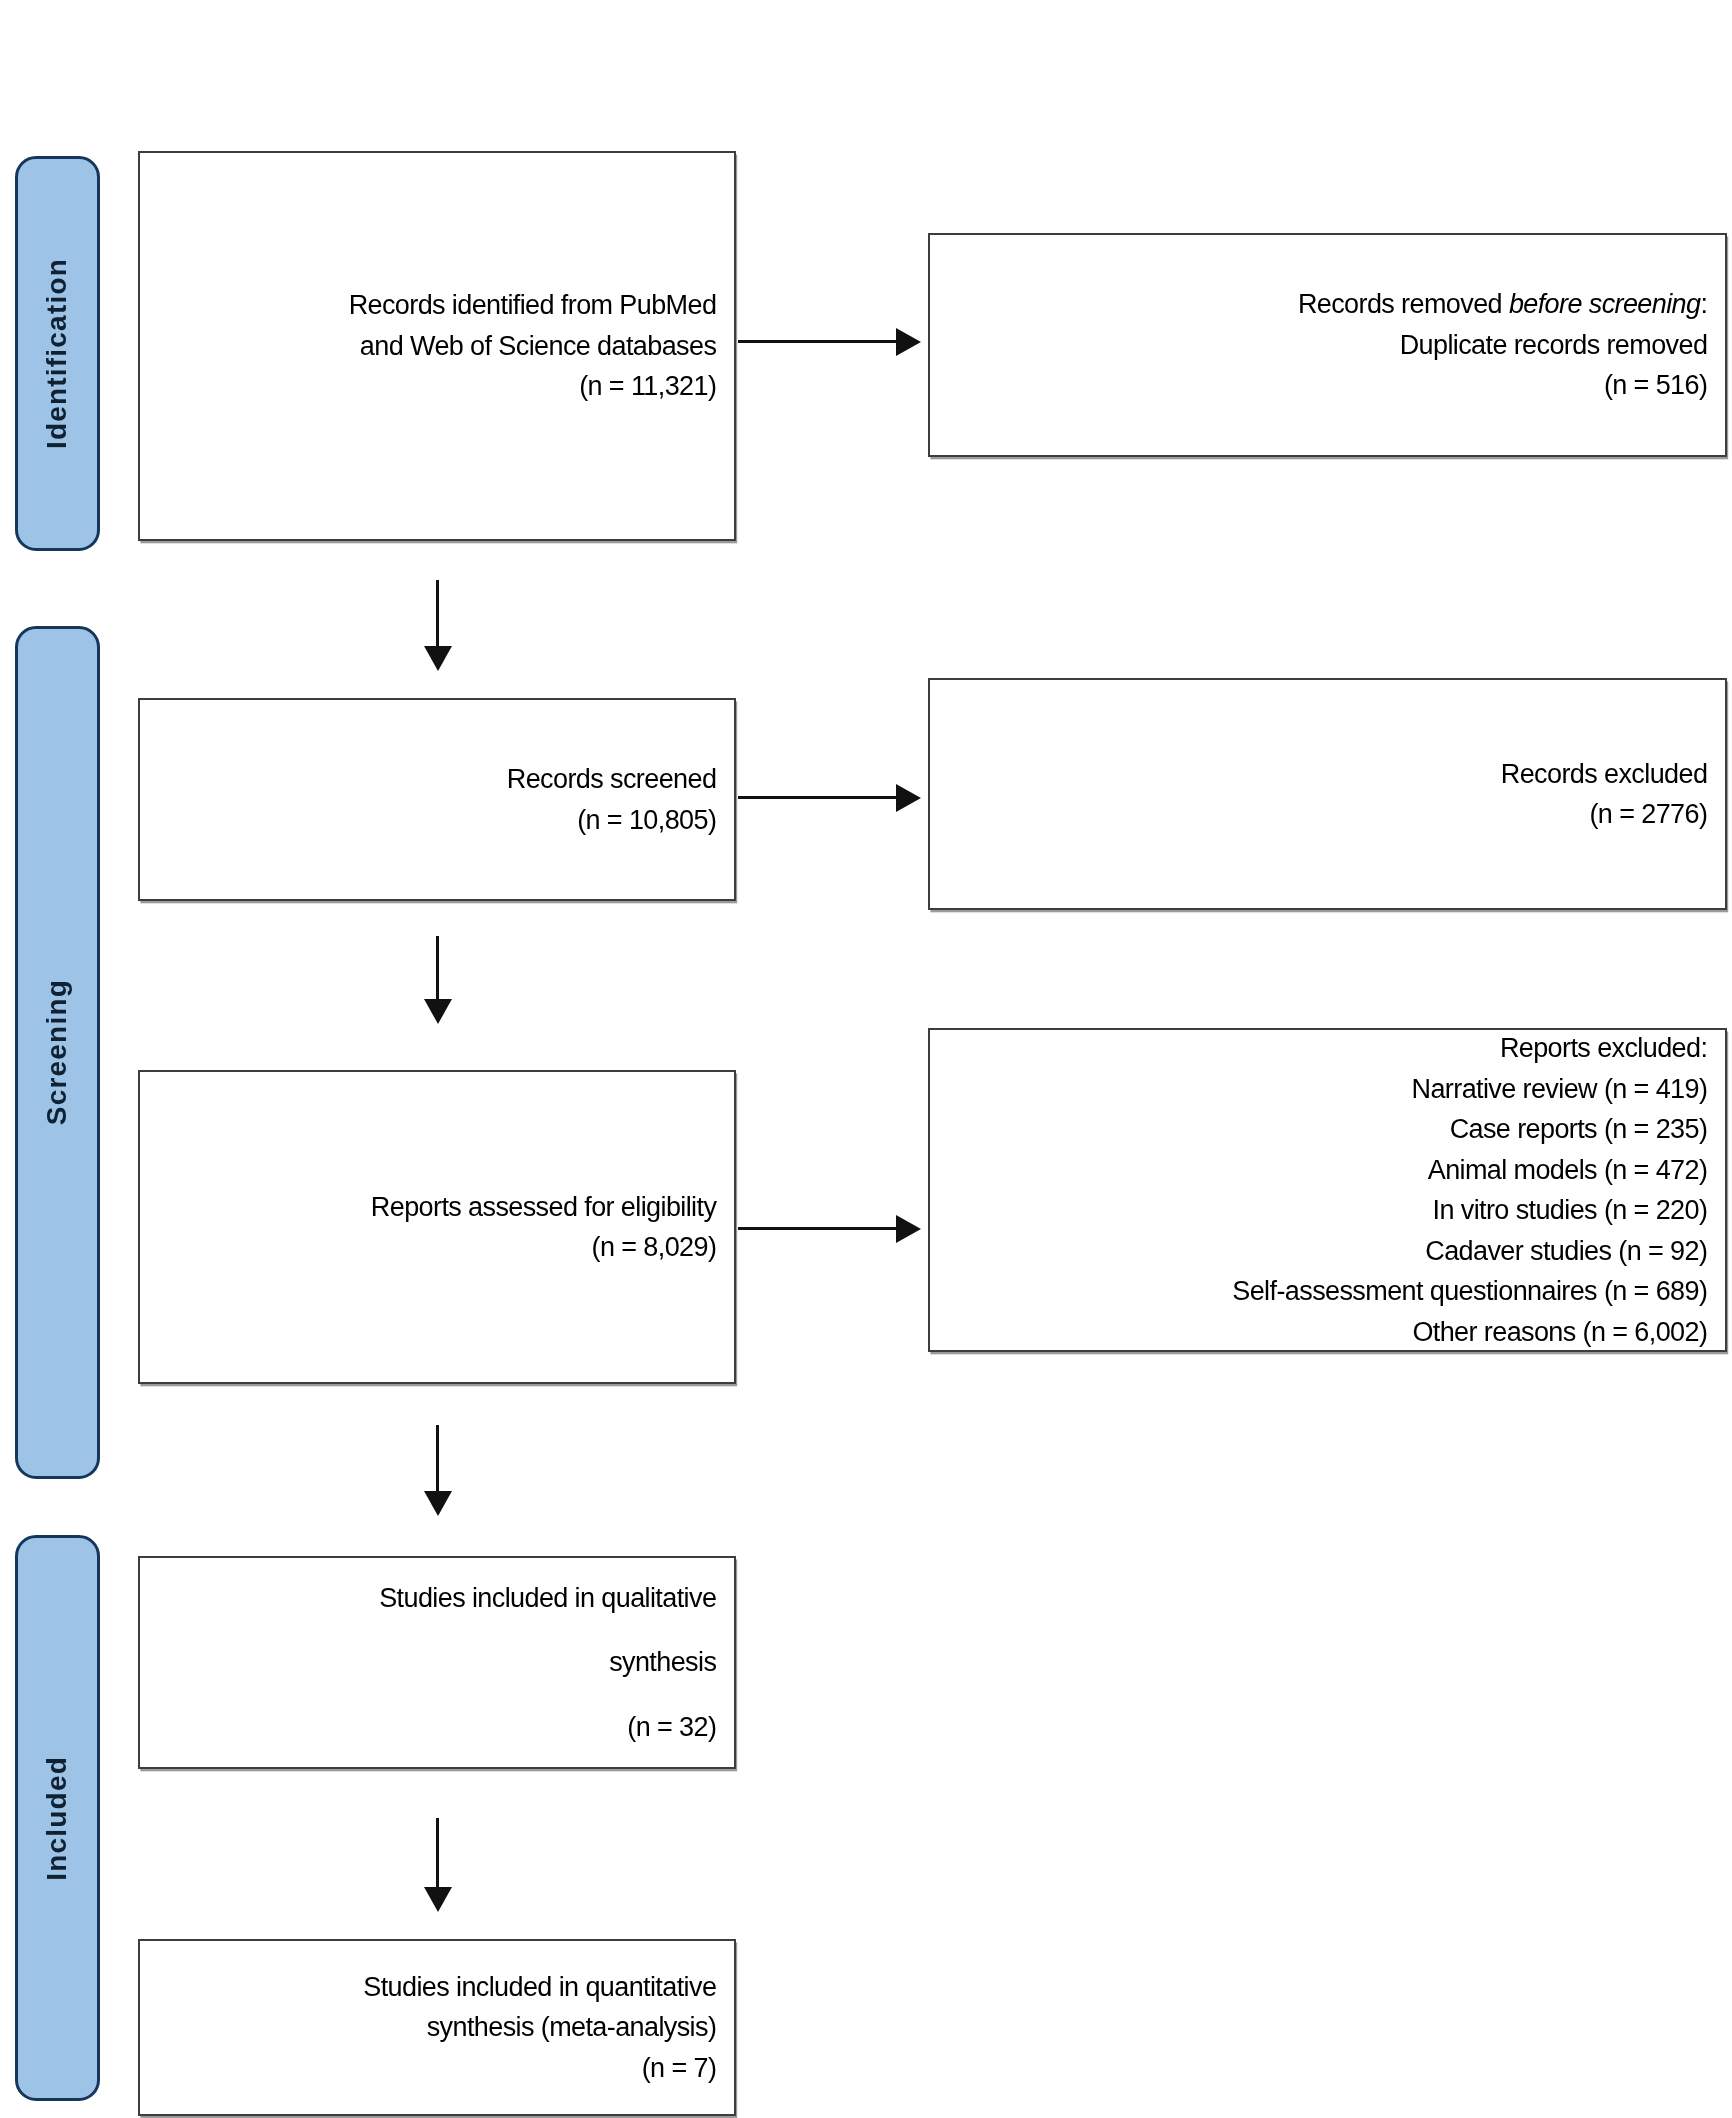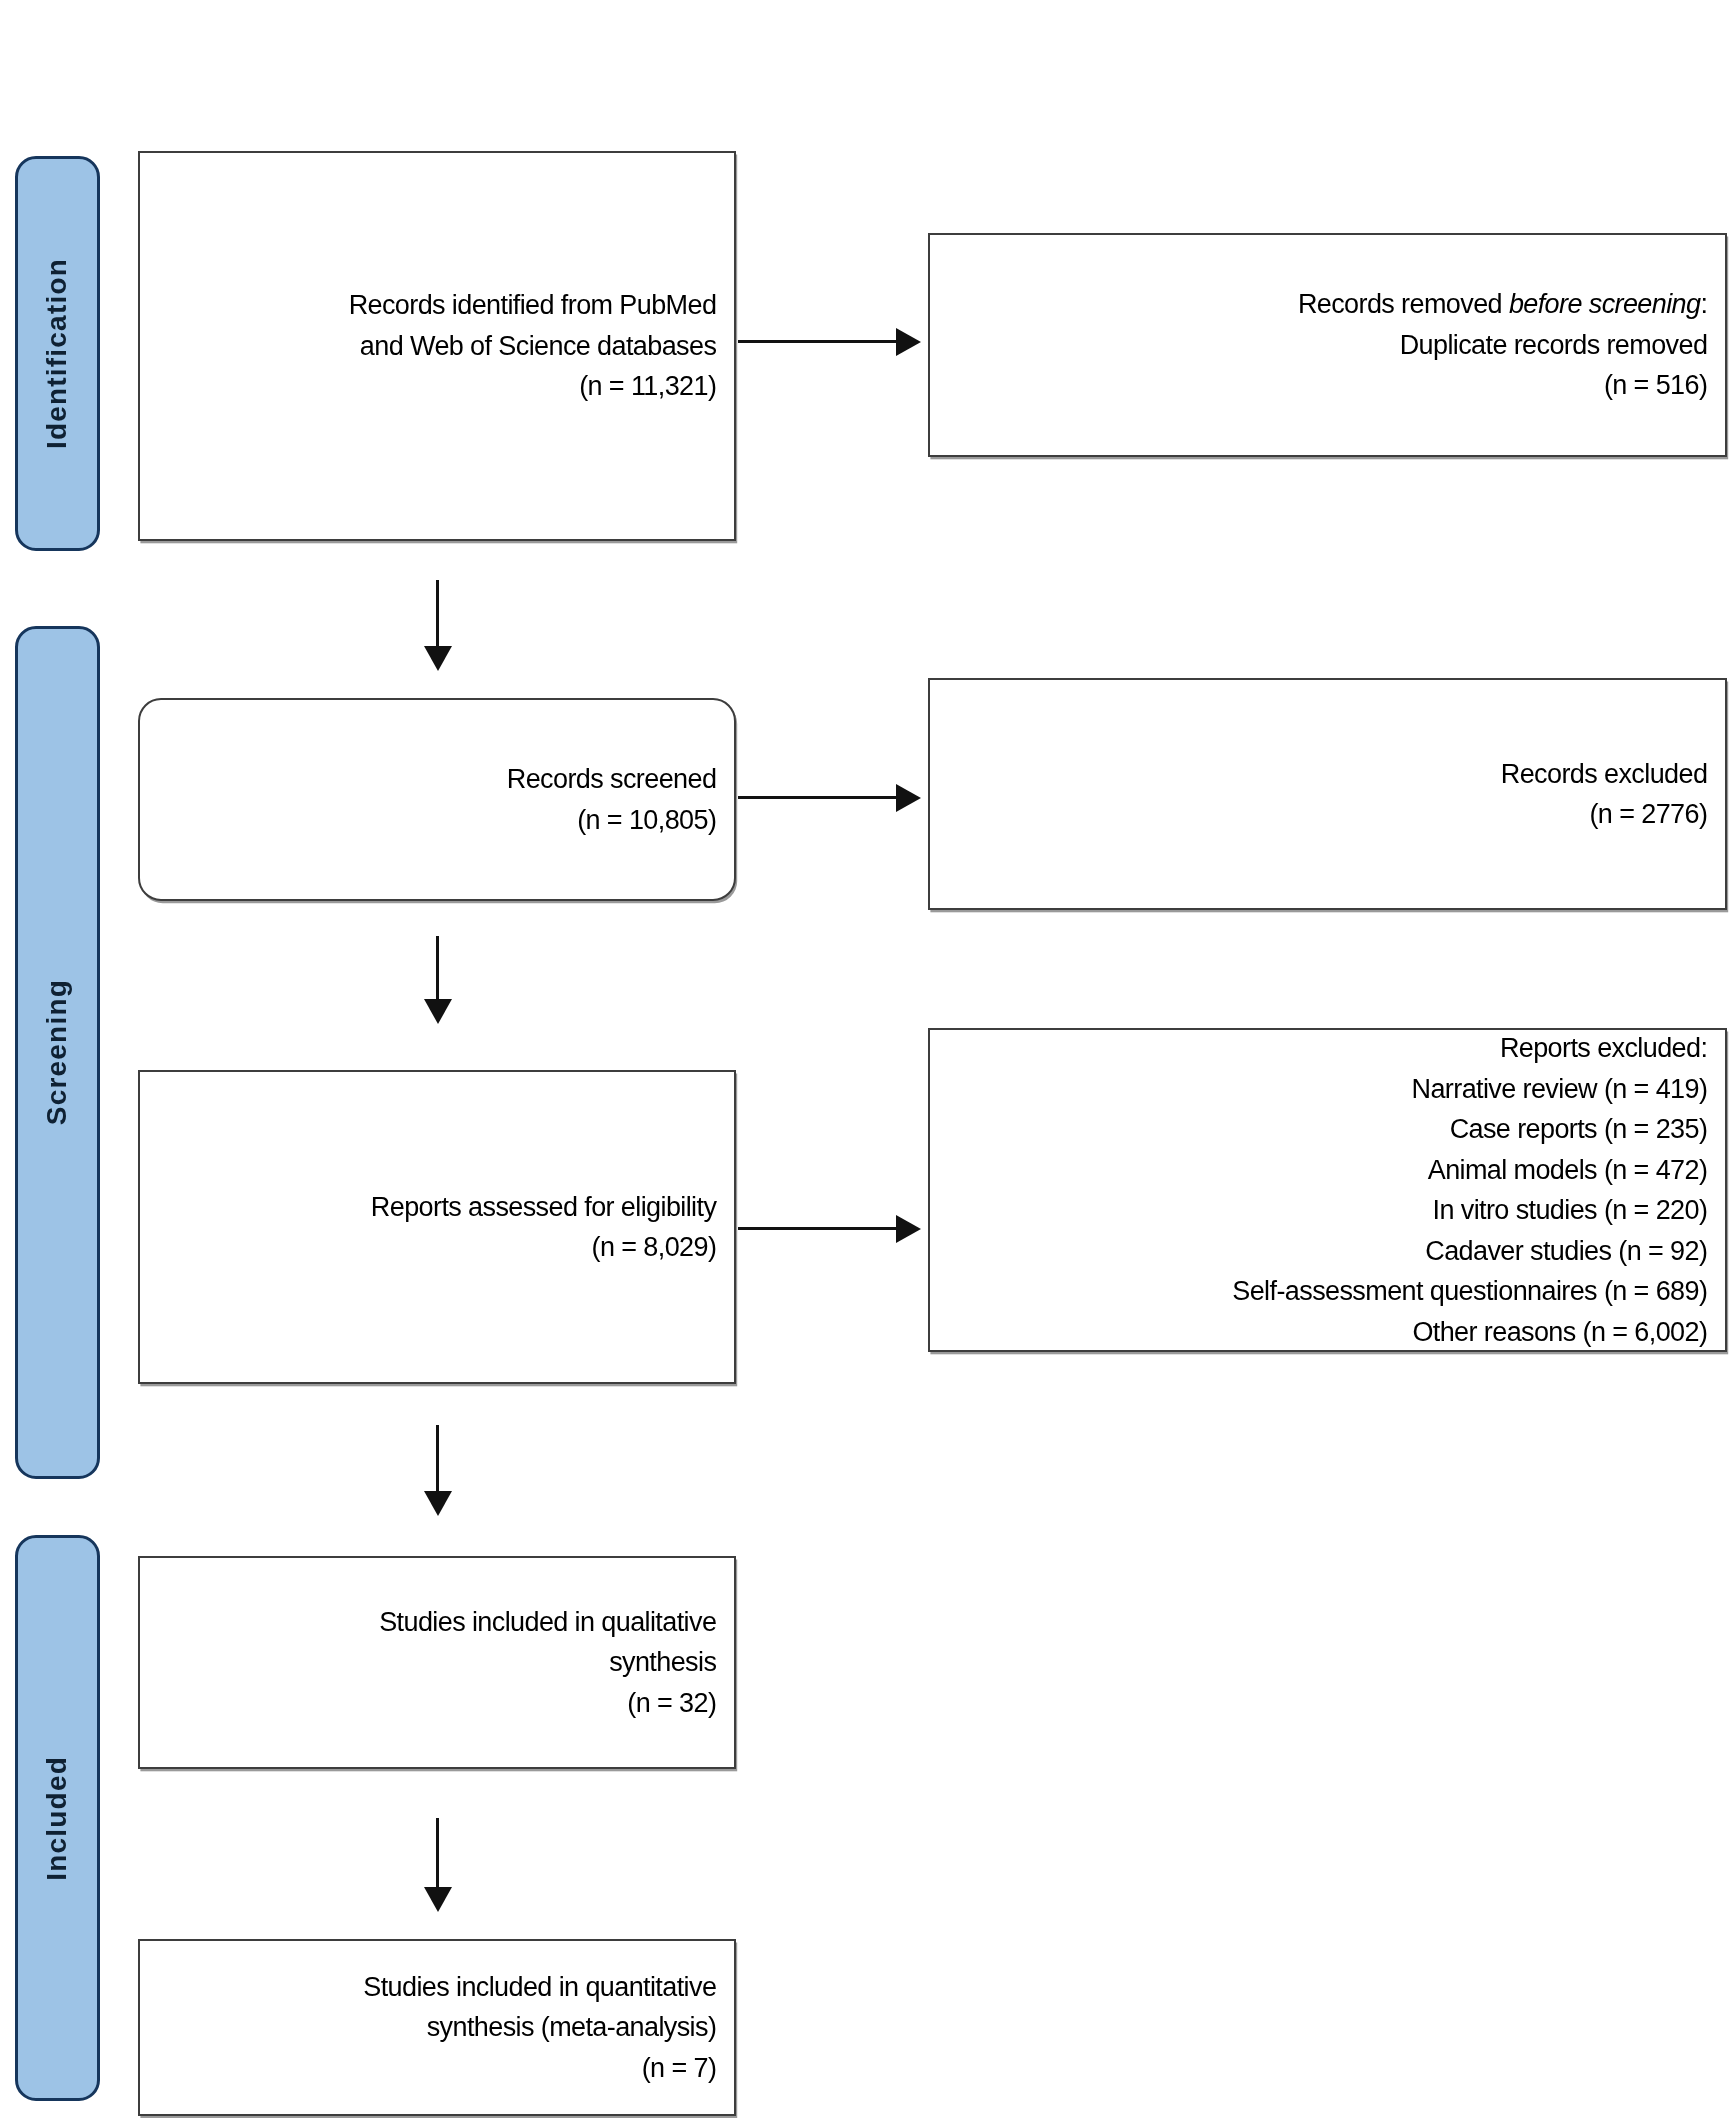--- a/index.html
+++ b/index.html
@@ -84,23 +84,23 @@
     color: #000000;
     letter-spacing: -0.6px;
     white-space: nowrap;
   }
   .node .line .it { font-style: italic; }
 
   .col-left  { left: 138px;  width: 598px; }
   .col-right { left: 928px; width: 799px; }
 
   #box-records-identified { top: 151px;  height: 390px; }
-  #box-records-screened   { top: 698px; height: 203px; border-radius: 23px; }
+  #box-records-screened   { top: 698px; height: 203px; }
   #box-reports-assessed   { top: 1070px; height: 314px; }
-  #box-qualitative        { top: 1556px; height: 213px; }
+  #box-qualitative        { top: 1556px; height: 213px; gap: 24px; }
   #box-quantitative       { top: 1939px; height: 177px; }
 
   #box-records-removed    { top: 233px;  height: 224px; }
   #box-records-excluded   { top: 678px; height: 232px; }
   #box-reports-excluded   { top: 1028px; height: 324px; }
 
   
   .harrow { position: absolute; height: 33px; }
   .harrow .shaft {
     position: absolute;

